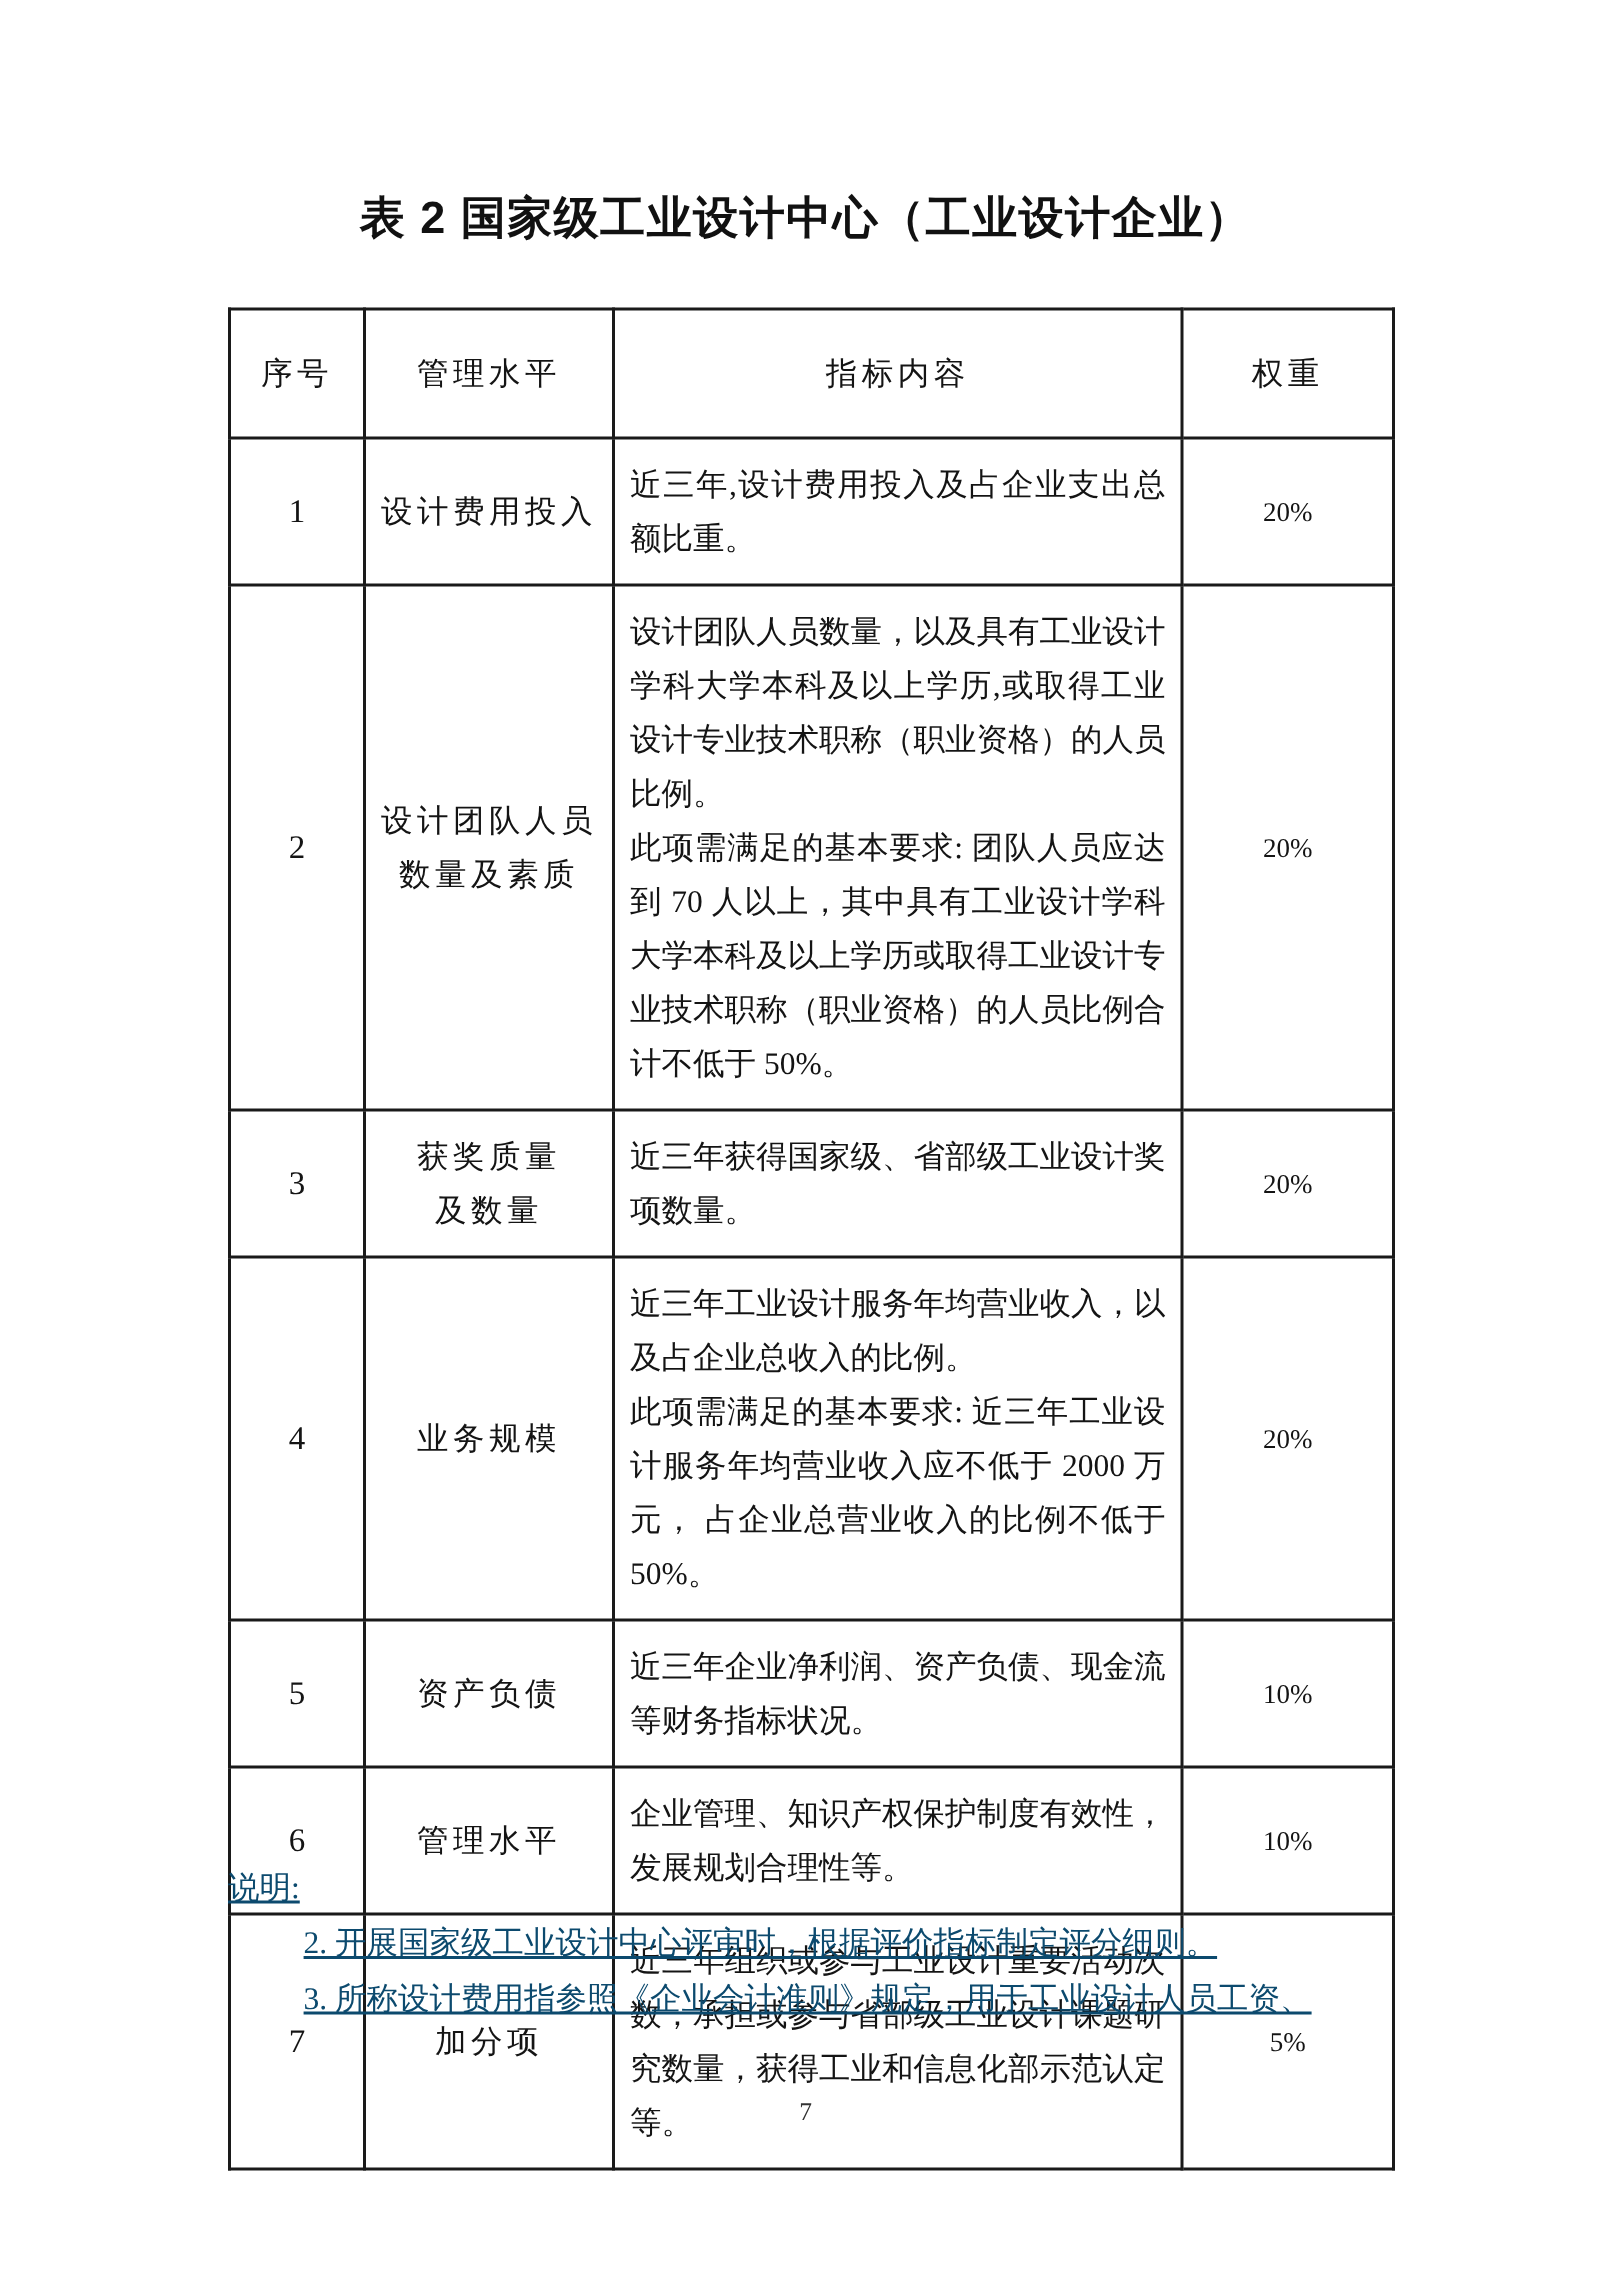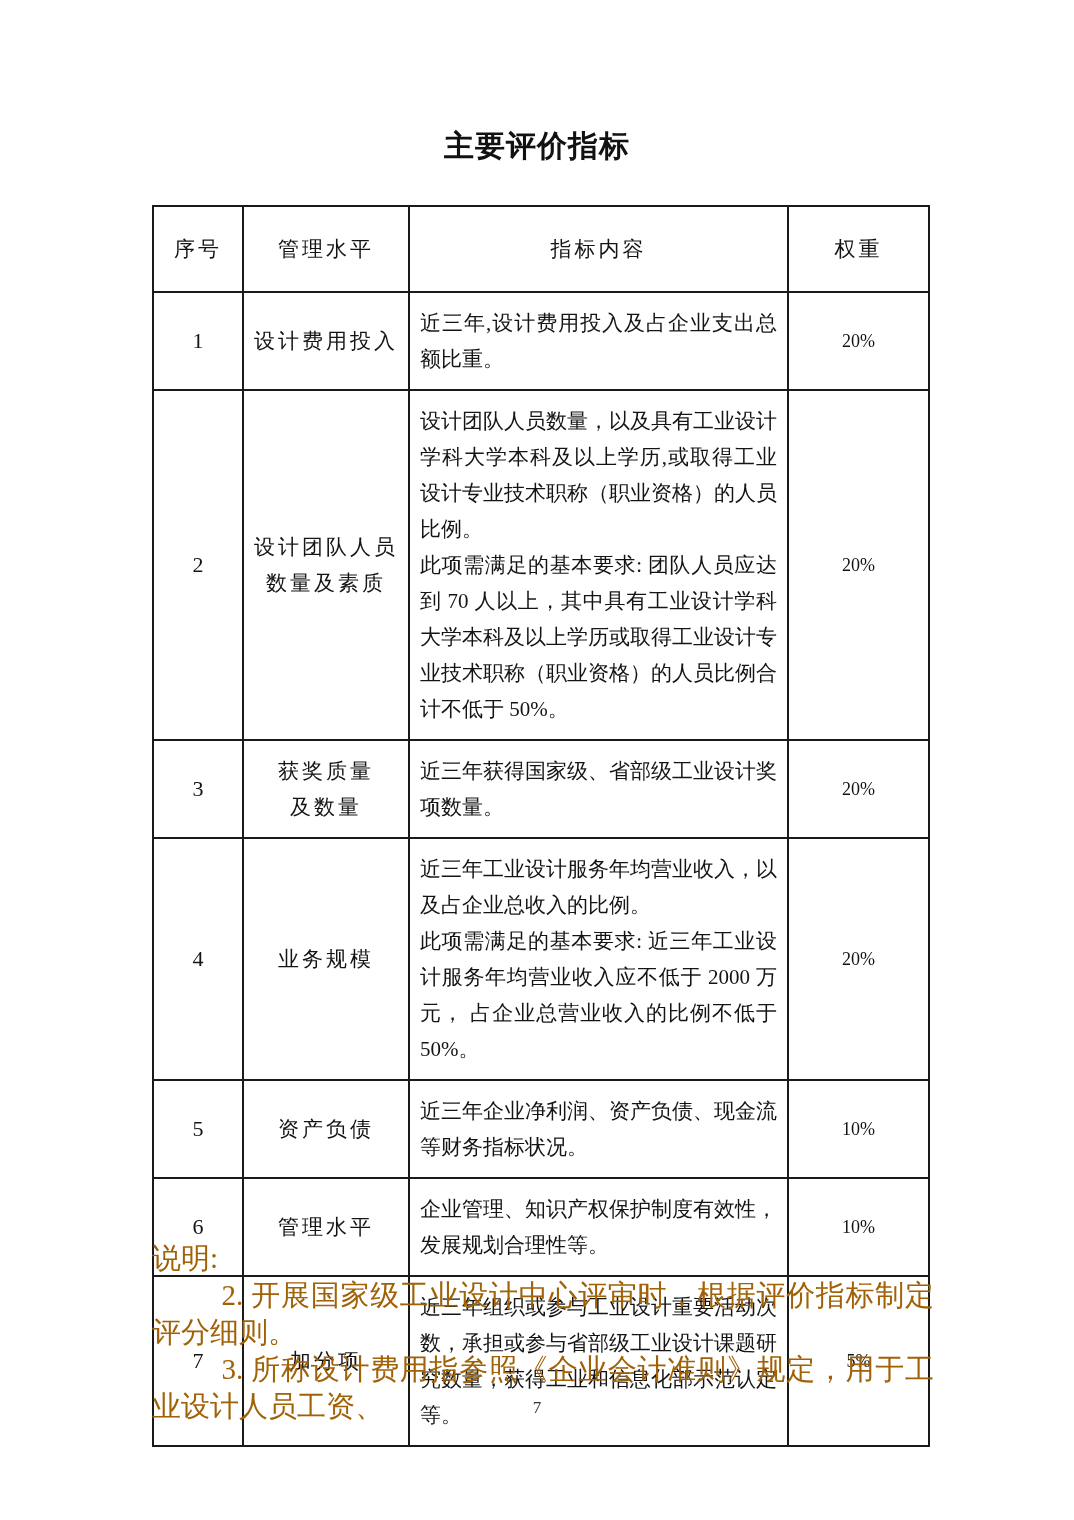--- a/index.html
+++ b/index.html
@@ -76,23 +76,24 @@
   }
   td.c-weight {
     text-align: center;
     font-size: 18px;
   }
   .notes {
     position: absolute;
     top: 1240px;
     left: 152px;
     width: 782px;
-    font-size: 29px;
+    font-size: 21px;
     line-height: 37px;
-    color: #a16207;
+    color: #0c4a6e;
+    text-decoration: underline;
   }
   .notes-label { margin: 0; }
   .note {
     margin: 0;
     text-indent: 2.4em;
     text-align: justify;
   }
   .page-number {
     position: absolute;
     top: 1398px;
@@ -100,21 +101,21 @@
     width: 1074px;
     text-align: center;
     font-size: 17px;
     color: #333333;
   }
 </style>
 </head>
 <body>
 
 <div class="doc-title">
-  <div>主要评价指标</div>
+  <div>表 2 国家级工业设计中心（工业设计企业）</div>
 </div>
 
 <table class="eval-table">
   <colgroup>
     <col style="width:90px">
     <col style="width:166px">
     <col style="width:379px">
     <col style="width:141px">
   </colgroup>
   <thead>

